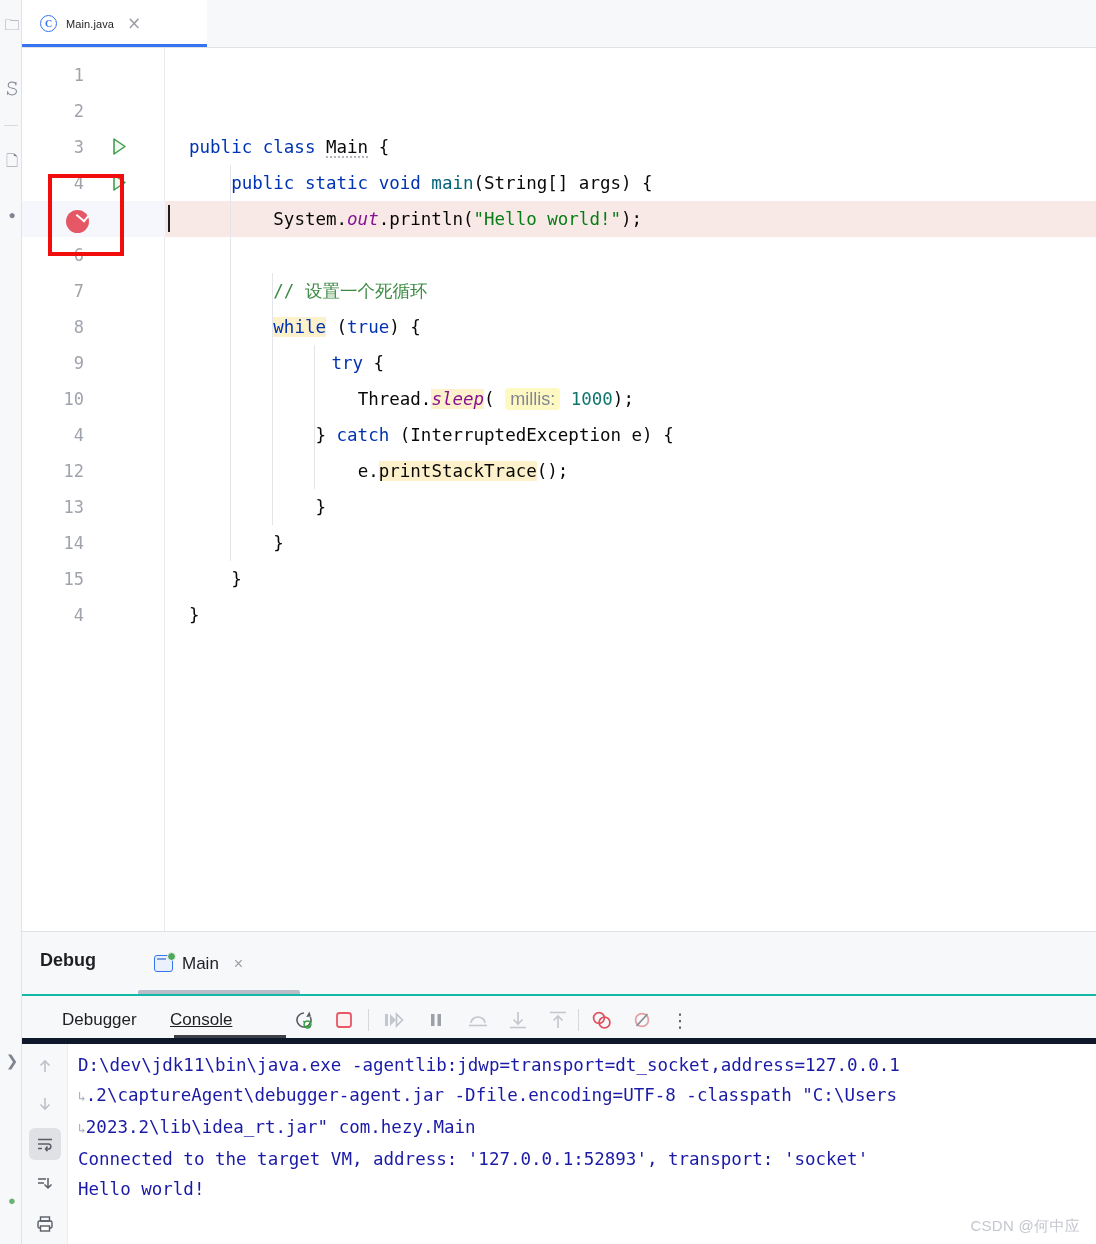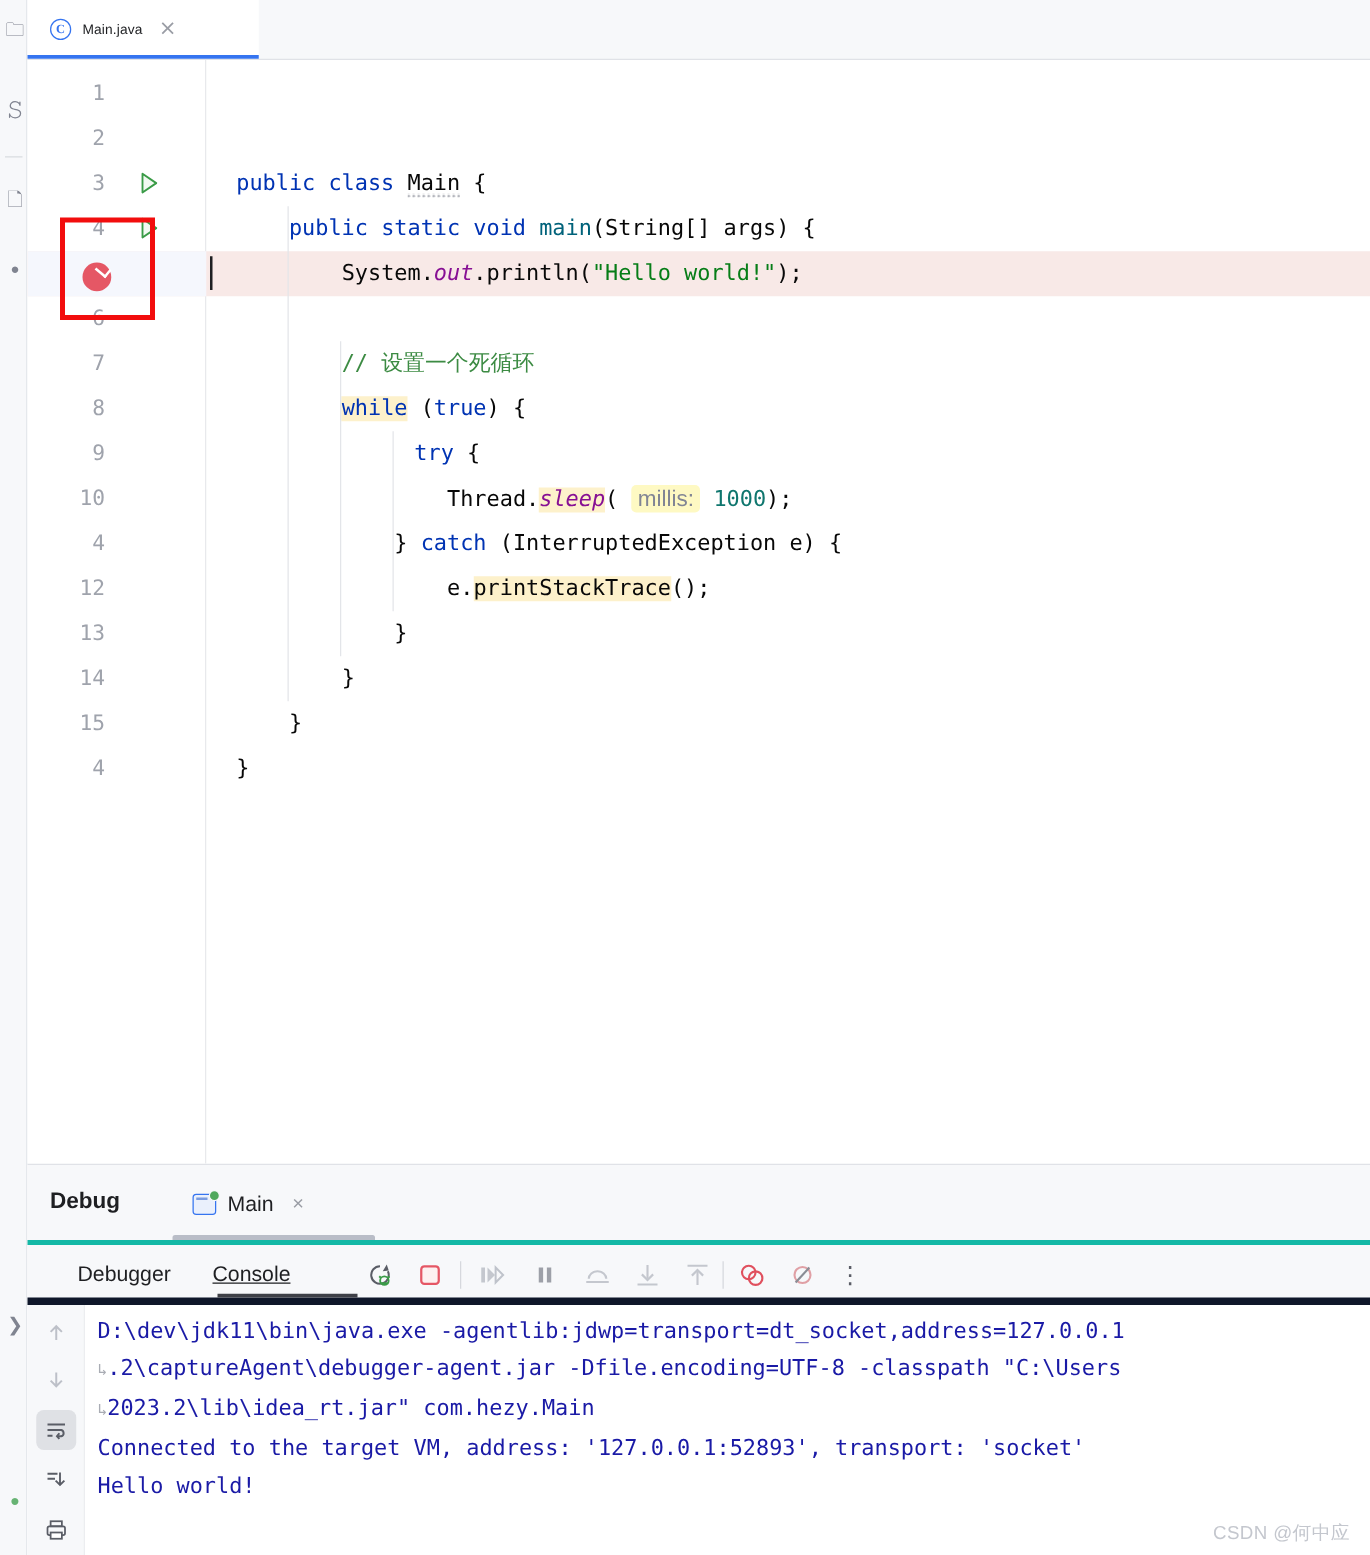--- a/index.html
+++ b/index.html
@@ -119,21 +119,21 @@
     position:absolute;border:4px solid #F20D0D;box-sizing:border-box;
   }
 
   
   .debugpanel{
     position:absolute;left:22px;top:931px;width:1074px;height:313px;
     background:#FFFFFF;border-top:1px solid #E0E2E7;box-sizing:border-box;
   }
   .dbg-header{
     position:absolute;left:0;top:0;width:1074px;height:64px;
-    background:#F7F8FA;border-bottom:4px solid #14b8a6;box-sizing:border-box;
+    background:#F7F8FA;border-bottom:2px solid #14b8a6;box-sizing:border-box;
   }
   .dbg-title{
     position:absolute;left:18px;top:18px;font-size:18px;color:#1E1F22;font-weight:600;
   }
   .dbg-tab{
     position:absolute;left:116px;top:0;height:63px;width:162px;
     display:flex;align-items:center;gap:9px;padding-left:16px;box-sizing:border-box;
   }
   .dbg-tab-ul{position:absolute;left:116px;bottom:0;width:162px;height:4px;
     background:#B9BDC7;border-radius:2px 2px 0 0;}

